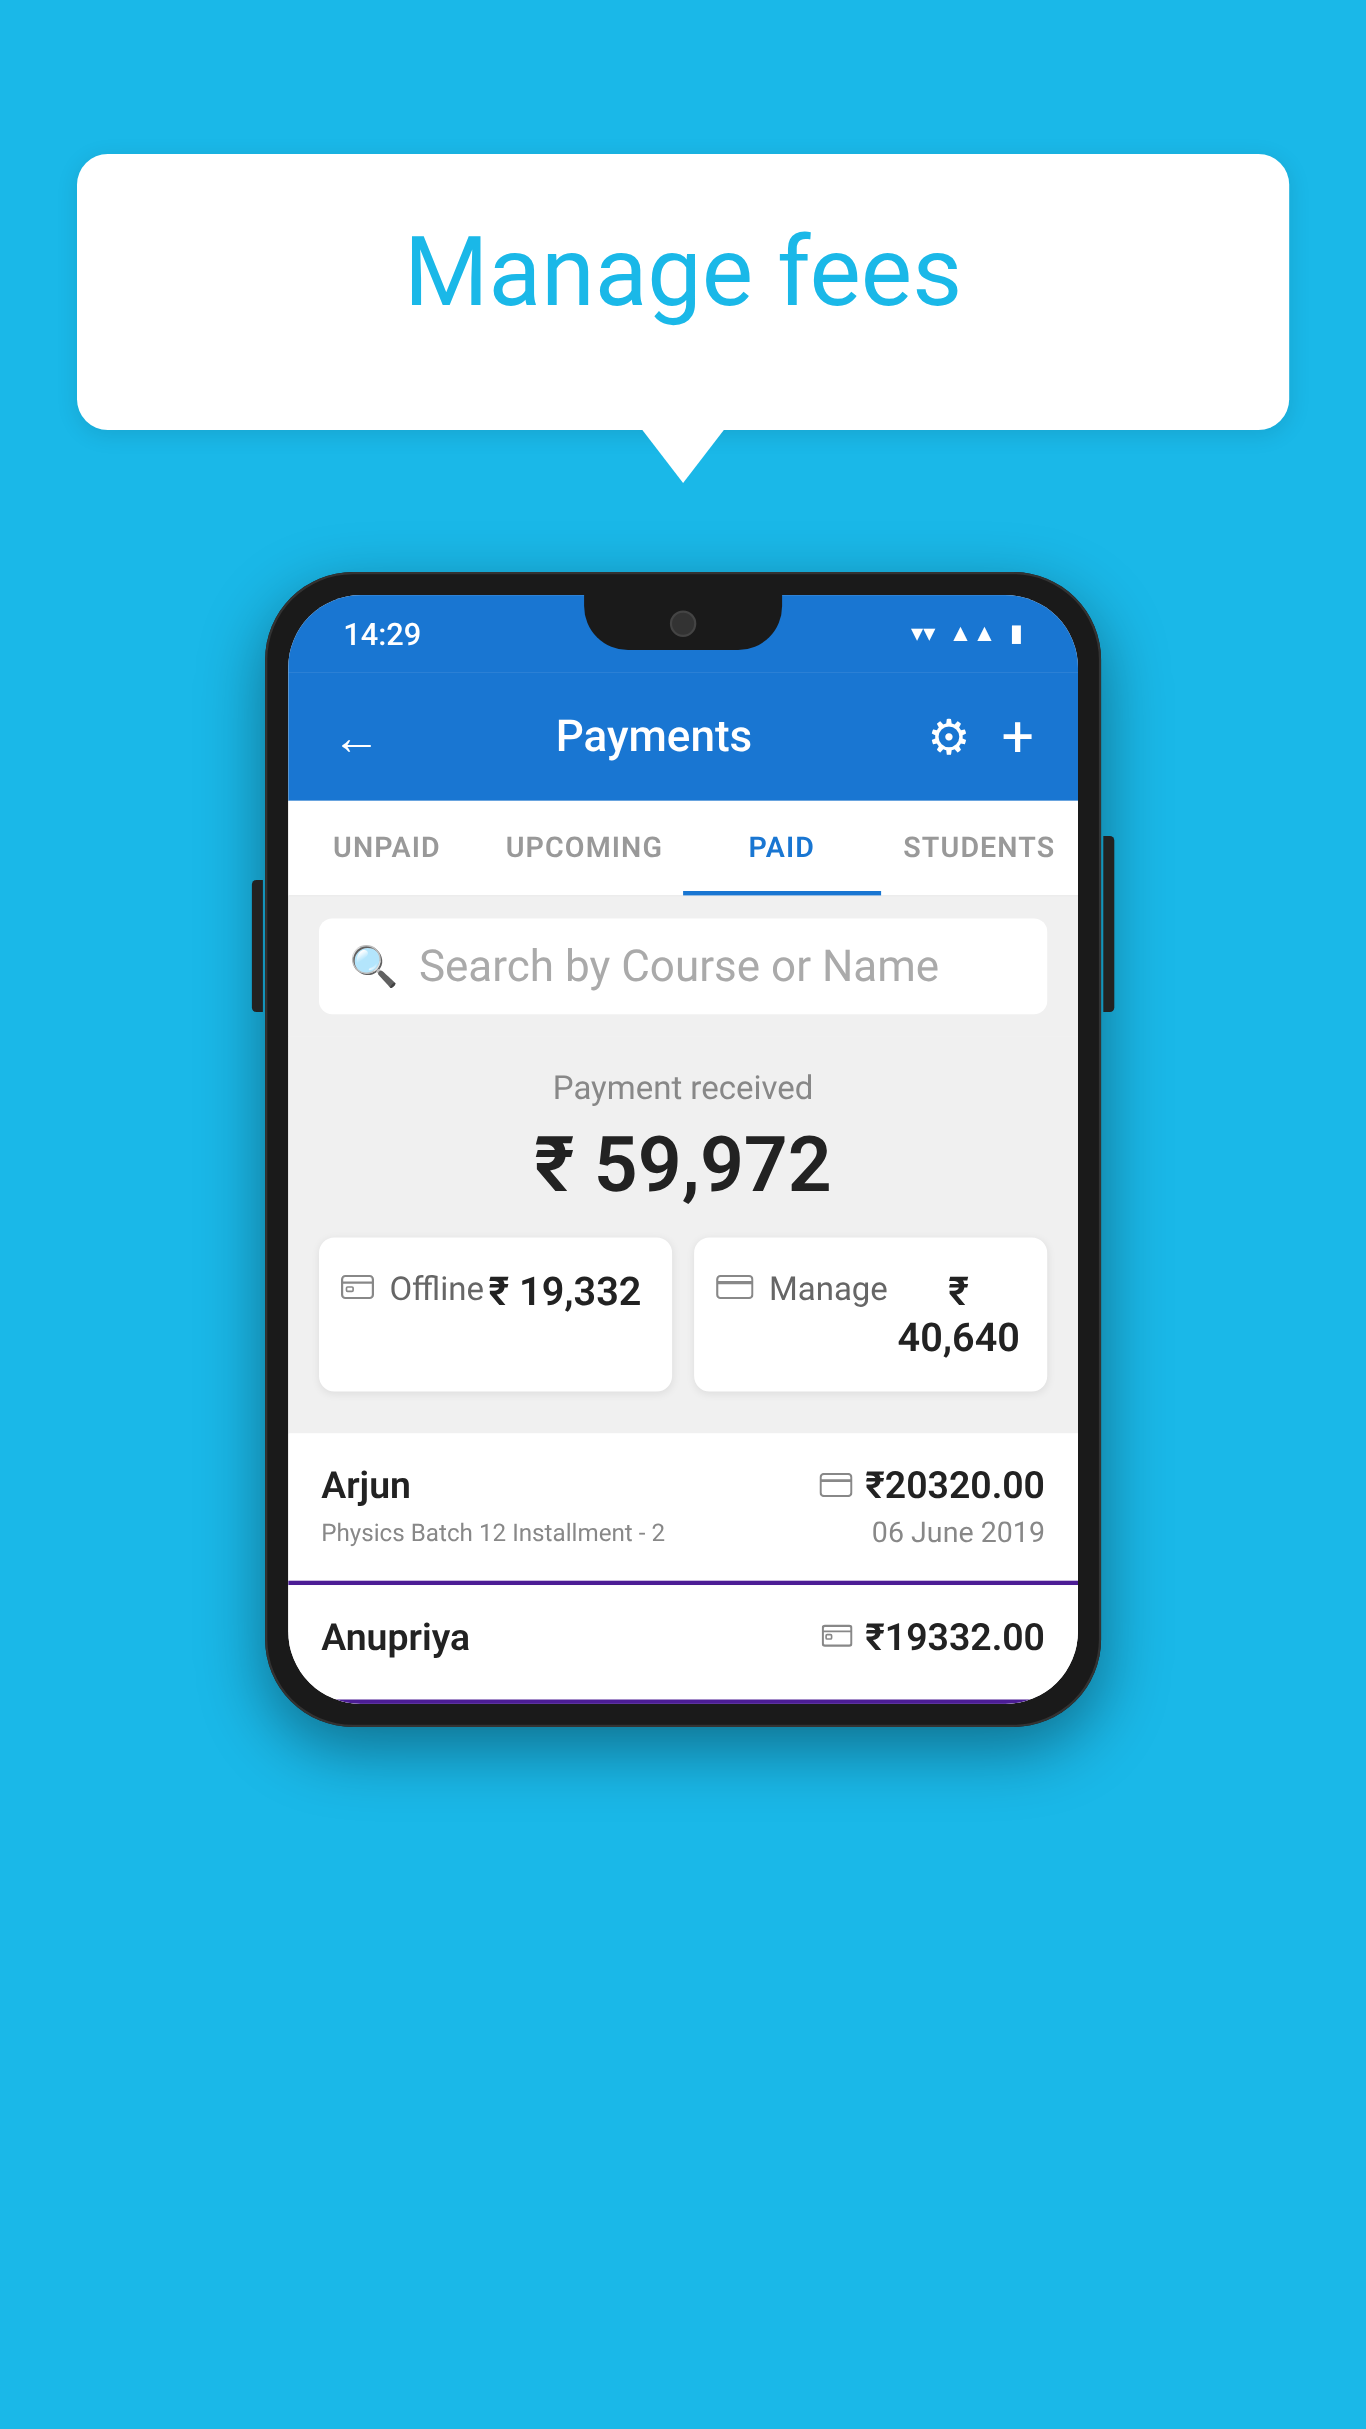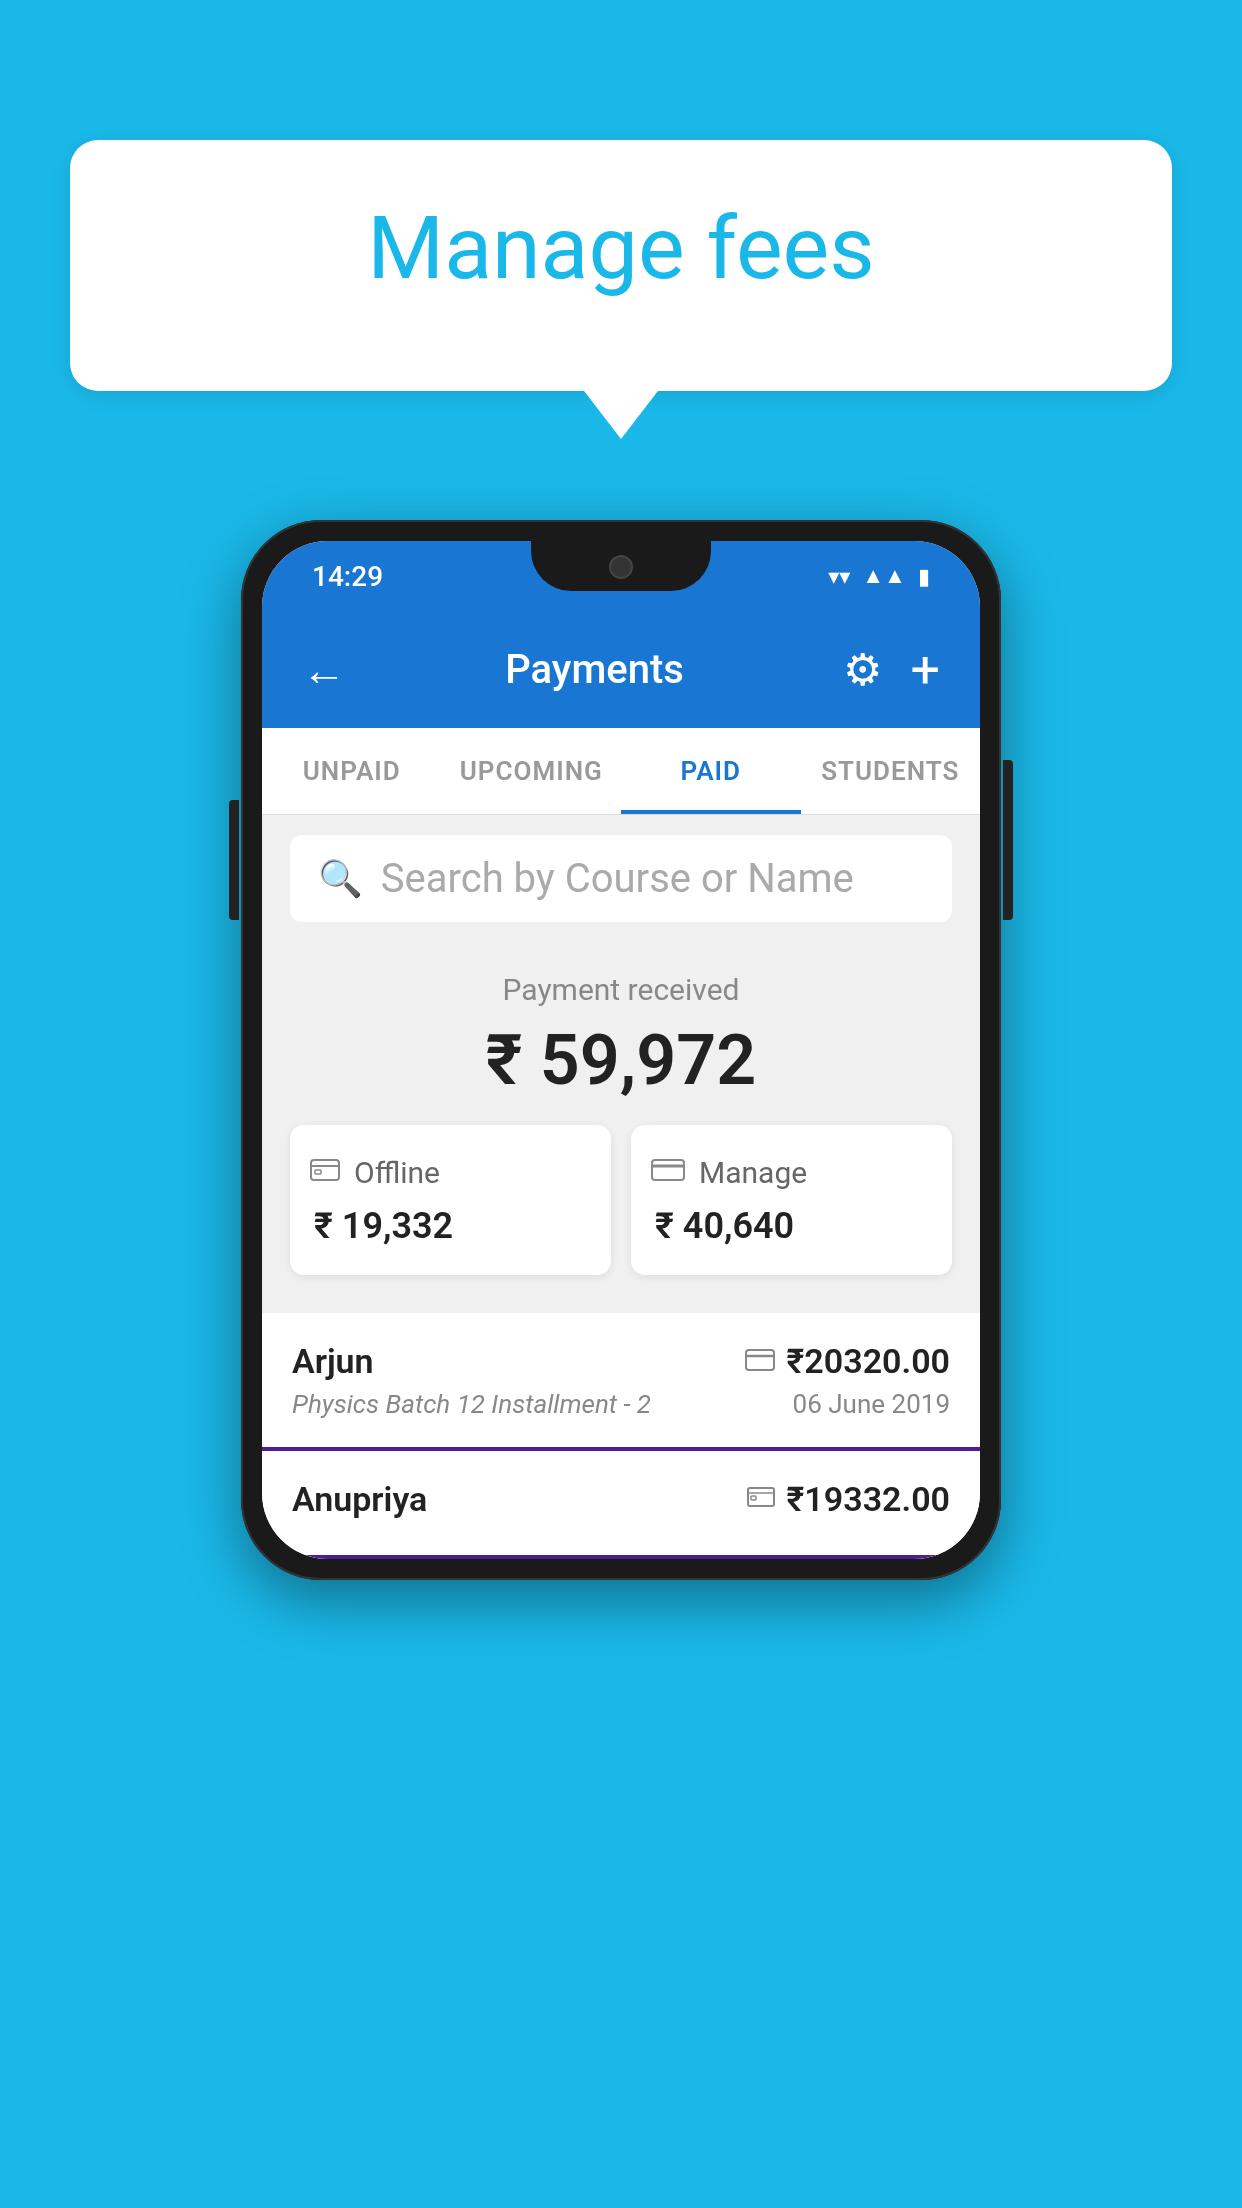--- a/index.html
+++ b/index.html
@@ -270,21 +270,21 @@
       gap: 20px;
       padding: 0 0 10px;
     }
 
     .payment-card {
       flex: 1;
       background: white;
       border-radius: 14px;
       padding: 28px 20px;
       display: flex;
-      flex-direction: column;
+      flex-direction: row;
       align-items: flex-start;
       box-shadow: 0 2px 8px rgba(0,0,0,0.08);
     }
 
     .payment-card .card-header {
       display: flex;
       align-items: center;
       gap: 14px;
       margin-bottom: 14px;
     }
@@ -374,23 +374,22 @@
       color: #222;
     }
 
     .transaction-row .row-bottom {
       display: flex;
       justify-content: space-between;
       align-items: center;
     }
 
     .transaction-row .course-info {
-      font-size: 26px;
-      color: #888;
-      font-style: italic;
+      font-size: 22px;
+      color: #888;
     }
 
     .transaction-row .date-info {
       font-size: 26px;
       color: #888;
     }
   </style>
 </head>
 <body>
 

